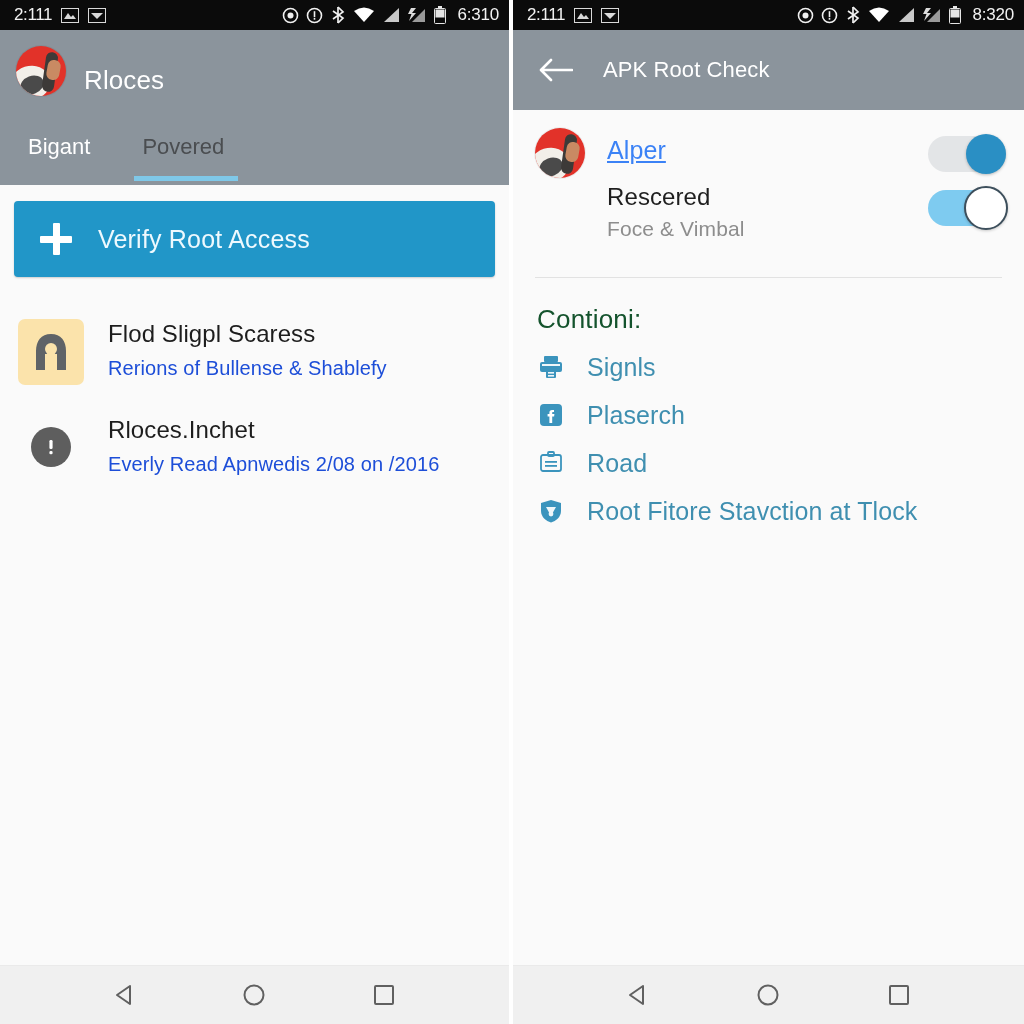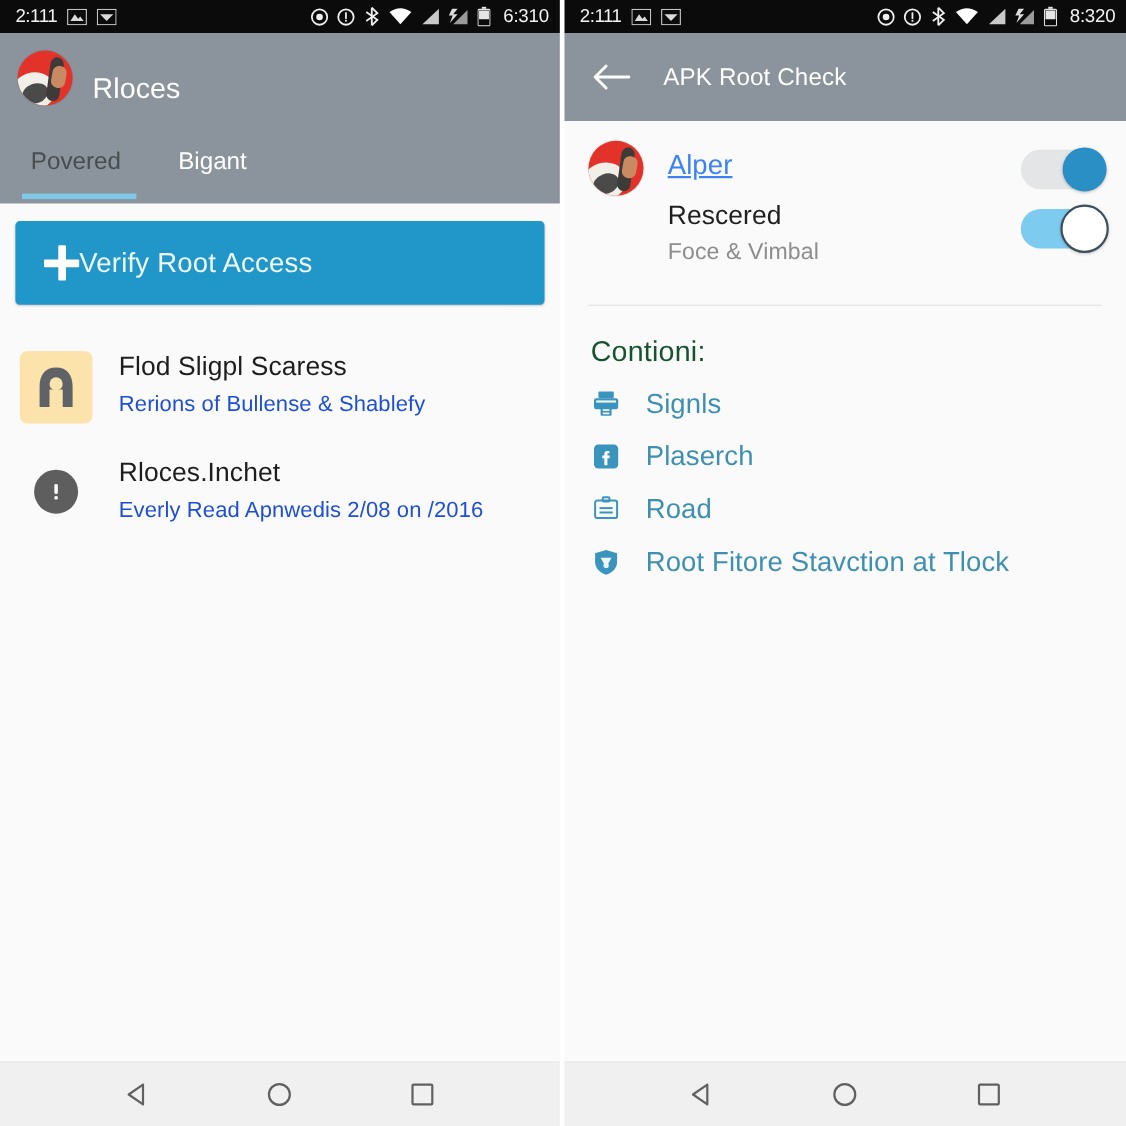--- a/index.html
+++ b/index.html
@@ -126,20 +126,21 @@
     height: 780px;
     padding-top: 8px;
   }
   .cta {
     margin: 8px 14px 0 14px;
     height: 76px;
     border-radius: 4px;
     background: #2196c8;
     display: flex;
     align-items: center;
+    gap: 26px;
     padding-left: 26px;
     box-shadow: 0 1px 2px rgba(0,0,0,.18);
   }
   .plus {
     position: relative; width: 32px; height: 32px; flex: none;
   }
   .plus::before, .plus::after {
     content: ""; position: absolute; background: #ffffff; border-radius: 1px;
   }
   .plus::before { left: 0; top: 13px; width: 32px; height: 7px; }
@@ -355,25 +356,25 @@
       <div class="appbar-row">
         <div class="avatar">
           <div class="shape-a"></div>
           <div class="shape-b"></div>
           <div class="shape-c"></div>
           <div class="shape-d"></div>
         </div>
         <div class="appbar-title">Rloces</div>
       </div>
       <div class="tabs">
+        <div class="tab t0">
+          <span>Bigant</span>
+        </div>
         <div class="tab t1 active-underline">
           <span>Povered</span>
-        </div>
-        <div class="tab t0">
-          <span>Bigant</span>
         </div>
       </div>
     </div>
 
     <div class="content-left">
       <div class="cta">
         <span class="plus"></span>
         <span class="cta-label">Verify Root Access</span>
       </div>
 

